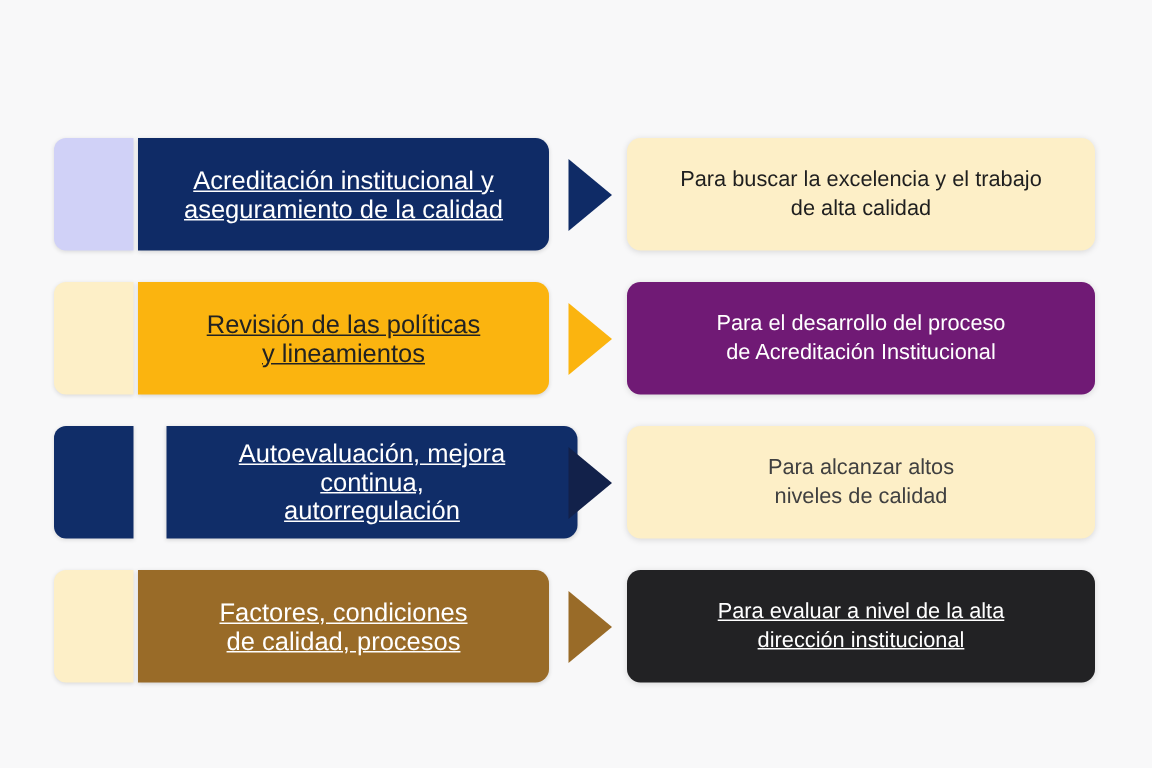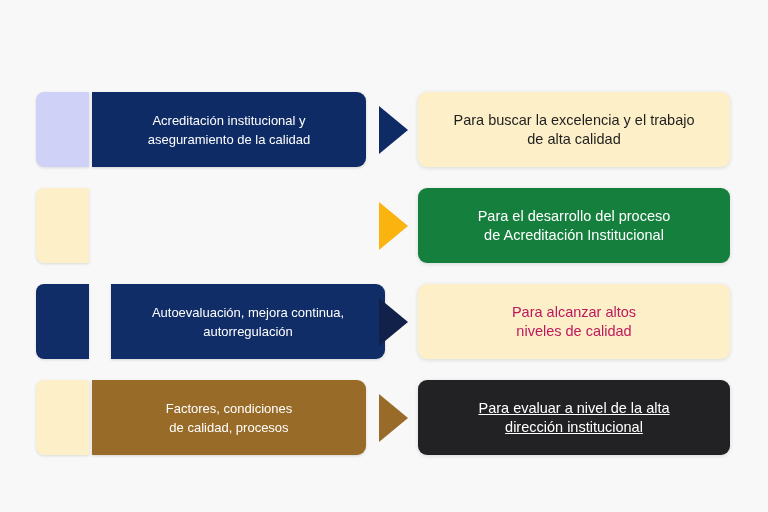--- a/index.html
+++ b/index.html
@@ -13,23 +13,23 @@
   .row { position: absolute; left: 0; width: 768px; height: 75px; }
   .stub {
     position: absolute; left: 36px; top: 0; width: 53px; height: 75px;
     border-radius: 8px 0 0 8px;
     box-shadow: 0 1px 3px rgba(0,0,0,0.12);
   }
   .main {
     position: absolute; left: 92px; top: 0; width: 274px; height: 75px;
     border-radius: 0 9px 9px 0;
     display: flex; align-items: center; justify-content: center;
-    text-align: center; font-size: 13px; line-height: 19px;
+    text-align: center; font-size: 17px; line-height: 19px;
     box-shadow: 0 1px 3px rgba(0,0,0,0.15);
-    padding: 0 14px; box-sizing: border-box;
+    padding: 0 14px; box-sizing: border-box; text-decoration: underline;
   }
   .arrow {
     position: absolute; left: 379px; top: 14px; width: 0; height: 0;
     border-top: 24px solid transparent;
     border-bottom: 24px solid transparent;
     border-left-width: 29px; border-left-style: solid;
   }
   .target {
     position: absolute; left: 418px; top: 0; width: 312px; height: 75px;
     border-radius: 9px;
@@ -51,34 +51,38 @@
 aseguramiento de la calidad</span>
       </div>
     <div class="arrow" style="border-left-color: rgb(15, 43, 102);"></div>
     <div class="target" style="background: rgb(253, 239, 199); color: rgb(31, 31, 31);">
         <span class="txt">Para buscar la excelencia y el trabajo
 de alta calidad</span>
       </div>
   </div>
   <div class="row" style="top:188px">
     <div class="stub" style="background: rgb(253, 239, 199);"></div>
+    <div class="main" style="background: rgb(251, 180, 15); color: rgb(34, 34, 34);">
+        <span class="txt">Revisión de las políticas
+y lineamientos</span>
+      </div>
     <div class="arrow" style="border-left-color: rgb(251, 180, 15);"></div>
-    <div class="target" style="background: #15803d; color: rgb(255, 255, 255);">
+    <div class="target" style="background: #701a75; color: rgb(255, 255, 255);">
         <span class="txt">Para el desarrollo del proceso
 de Acreditación Institucional</span>
       </div>
   </div>
   <div class="row" style="top:284px">
     <div class="stub" style="background: rgb(16, 45, 104);"></div>
     <div class="main" style="background: rgb(16, 45, 104); color: rgb(255, 255, 255); margin-left: 19px;">
         <span class="txt">Autoevaluación, mejora continua,
 autorregulación</span>
       </div>
     <div class="arrow" style="border-left-color: rgb(18, 33, 74);"></div>
-    <div class="target" style="background: rgb(253, 239, 199); color: #be185d; text-align: center;">
+    <div class="target" style="background: rgb(253, 239, 199); color: #404040; text-align: center;">
         <span class="txt">Para alcanzar altos
 niveles de calidad</span>
       </div>
   </div>
   <div class="row" style="top:380px">
     <div class="stub" style="background: rgb(253, 239, 199);"></div>
     <div class="main" style="background: rgb(153, 107, 40); color: rgb(255, 255, 255);">
         <span class="txt">Factores, condiciones
 de calidad, procesos</span>
       </div>

